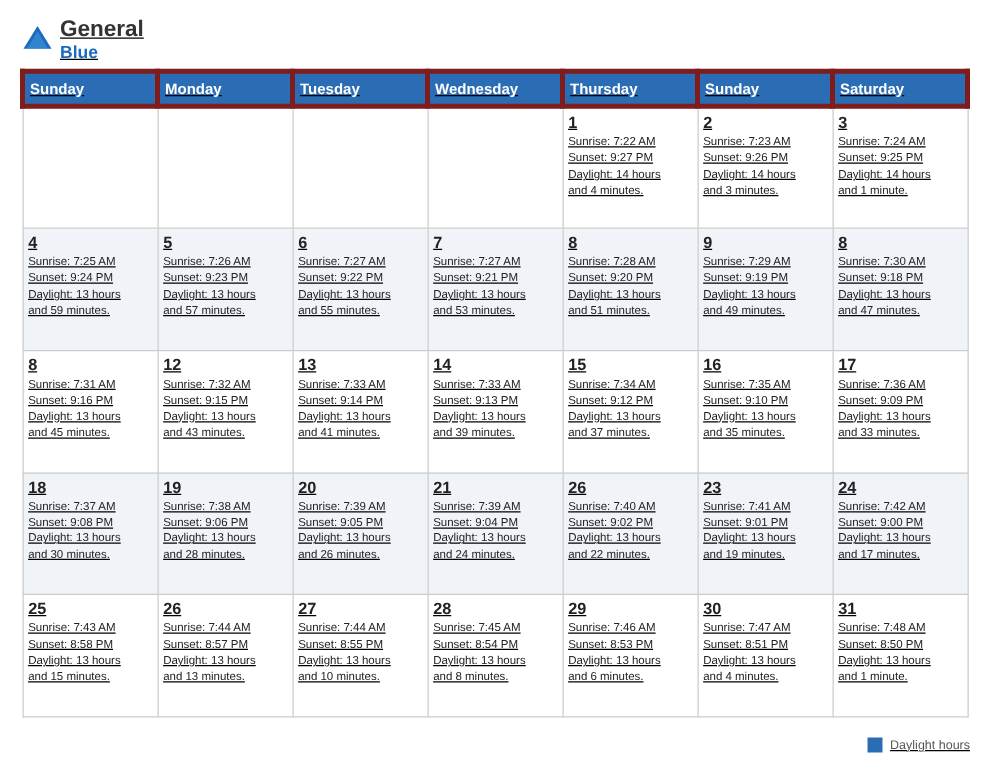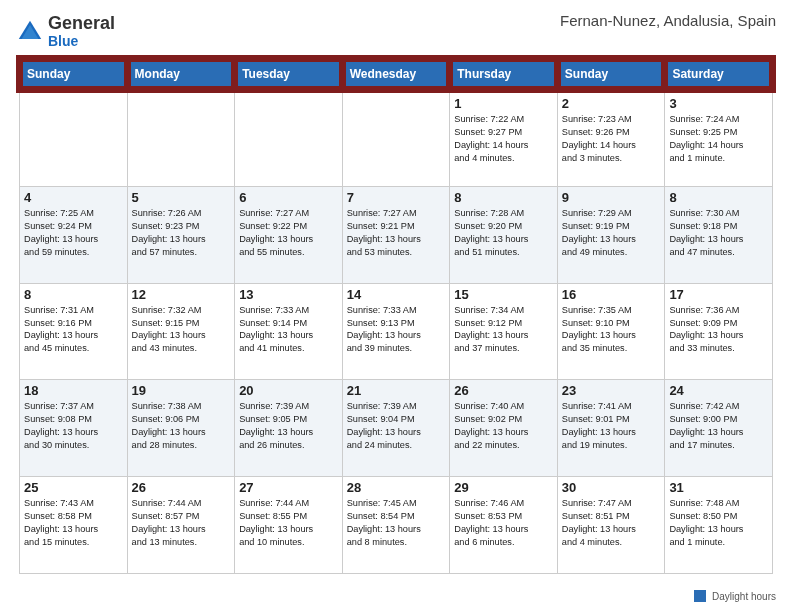--- a/index.html
+++ b/index.html
@@ -9,20 +9,21 @@
       width: 792px;
       height: 612px;
       overflow: hidden;
     }
     .page {
       width: 792px;
       height: 612px;
       padding: 10px 16px 10px 16px;
       display: flex;
       flex-direction: column;
+      text-decoration: underline;
     }
     .header {
       display: flex;
       justify-content: space-between;
       align-items: flex-start;
       margin-bottom: 6px;
     }
     .logo {
       display: flex;
       align-items: center;
@@ -68,21 +69,21 @@
       width: 100%;
       table-layout: fixed;
     }
     .calendar th {
       background: #2a6db5;
       color: #fff;
       font-size: 12px;
       font-weight: bold;
       padding: 5px 4px;
       text-align: left;
-      border: 7px solid #7f1d1d;
+      border: 4px solid #7f1d1d;
     }
     .calendar td {
       border: 1px solid #ccc;
       vertical-align: top;
       padding: 3px 4px;
       font-size: 9.5px;
       color: #222;
       height: 82px;
       background: #fff;
     }
@@ -133,21 +134,20 @@
       <svg class="logo-icon" viewBox="0 0 40 40" xmlns="http://www.w3.org/2000/svg">
         <polygon points="20,4 36,30 4,30" fill="#1a6abf"></polygon>
         <polygon points="20,10 32,30 8,30" fill="#4a9de0" opacity="0.5"></polygon>
       </svg>
       <div class="logo-text">
         <span class="logo-general">General</span>
         <span class="logo-blue">Blue</span>
       </div>
     </div>
     <div class="title-block">
-      <div class="location-title">Fernan-Nunez, Andalusia, Spain</div>
     </div>
   </div>
 
   <table class="calendar">
     <thead>
       <tr>
         <th>Sunday</th>
         <th>Monday</th>
         <th>Tuesday</th>
         <th>Wednesday</th>

